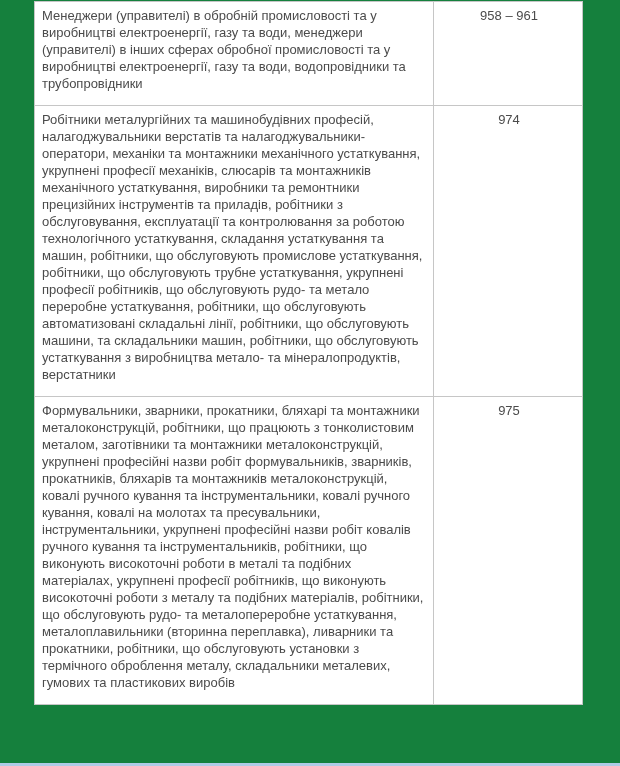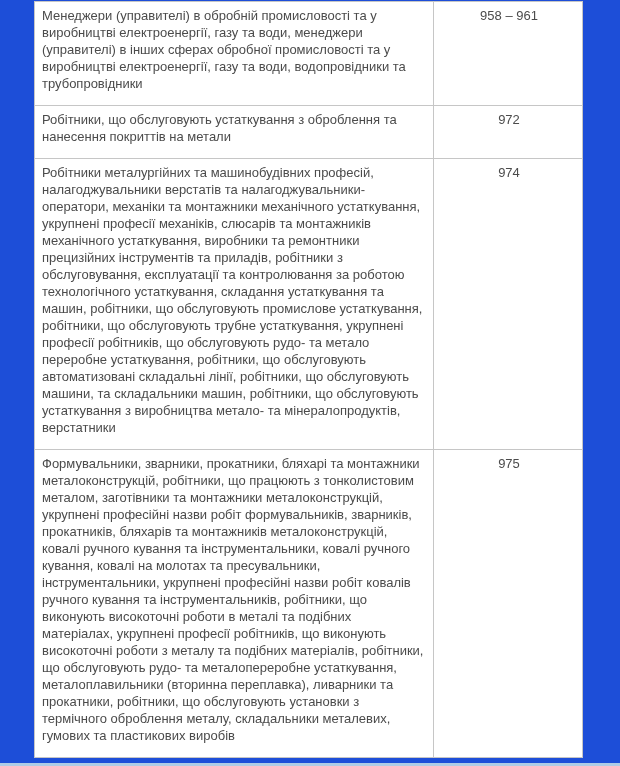--- a/index.html
+++ b/index.html
@@ -7,21 +7,21 @@
     width: 620px;
     height: 766px;
     background: #ffffff;
     overflow: hidden;
     font-family: "Liberation Sans", "DejaVu Sans", sans-serif;
   }
   .page {
     position: relative;
     width: 620px;
     height: 766px;
-    background: #1d4ed8;
+    background: #15803d;
     overflow: hidden;
   }
   .table-wrap {
     position: absolute;
     left: 34px;
     top: 1px;
   }
   table.codes-table {
     border-collapse: collapse;
     table-layout: fixed;
@@ -64,24 +64,20 @@
       <colgroup>
         <col style="width:399px">
         <col style="width:149px">
       </colgroup>
       <tbody>
         <tr>
           <td class="desc-cell">Менеджери (управителі) в обробній промисловості та у виробництві електроенергії, газу та води, менеджери (управителі) в інших сферах обробної промисловості та у виробництві електроенергії, газу та води, водопровідники та трубопровідники</td>
           <td class="code-cell">958 – 961</td>
         </tr>
         <tr>
-          <td class="desc-cell">Робітники, що обслуговують устаткування з оброблення та нанесення покриттів на метали</td>
-          <td class="code-cell">972</td>
-        </tr>
-        <tr>
           <td class="desc-cell">Робітники металургійних та машинобудівних професій, налагоджувальники верстатів та налагоджувальники-оператори, механіки та монтажники механічного устаткування, укрупнені професії механіків, слюсарів та монтажників механічного устаткування, виробники та ремонтники прецизійних інструментів та приладів, робітники з обслуговування, експлуатації та контролювання за роботою технологічного устаткування, складання устаткування та машин, робітники, що обслуговують промислове устаткування, робітники, що обслуговують трубне устаткування, укрупнені професії робітників, що обслуговують рудо- та метало переробне устаткування, робітники, що обслуговують автоматизовані складальні лінії, робітники, що обслуговують машини, та складальники машин, робітники, що обслуговують устаткування з виробництва метало- та мінералопродуктів, верстатники</td>
           <td class="code-cell">974</td>
         </tr>
         <tr>
           <td class="desc-cell">Формувальники, зварники, прокатники, бляхарі та монтажники металоконструкцій, робітники, що працюють з тонколистовим металом, заготівники та монтажники металоконструкцій, укрупнені професійні назви робіт формувальників, зварників, прокатників, бляхарів та монтажників металоконструкцій, ковалі ручного кування та інструментальники, ковалі ручного кування, ковалі на молотах та пресувальники, інструментальники, укрупнені професійні назви робіт ковалів ручного кування та інструментальників, робітники, що виконують високоточні роботи в металі та подібних матеріалах, укрупнені професії робітників, що виконують високоточні роботи з металу та подібних матеріалів, робітники, що обслуговують рудо- та металопереробне устаткування, металоплавильники (вторинна переплавка), ливарники та прокатники, робітники, що обслуговують установки з термічного оброблення металу, складальники металевих, гумових та пластикових виробів</td>
           <td class="code-cell">975</td>
         </tr>
 
       </tbody>
     </table>

